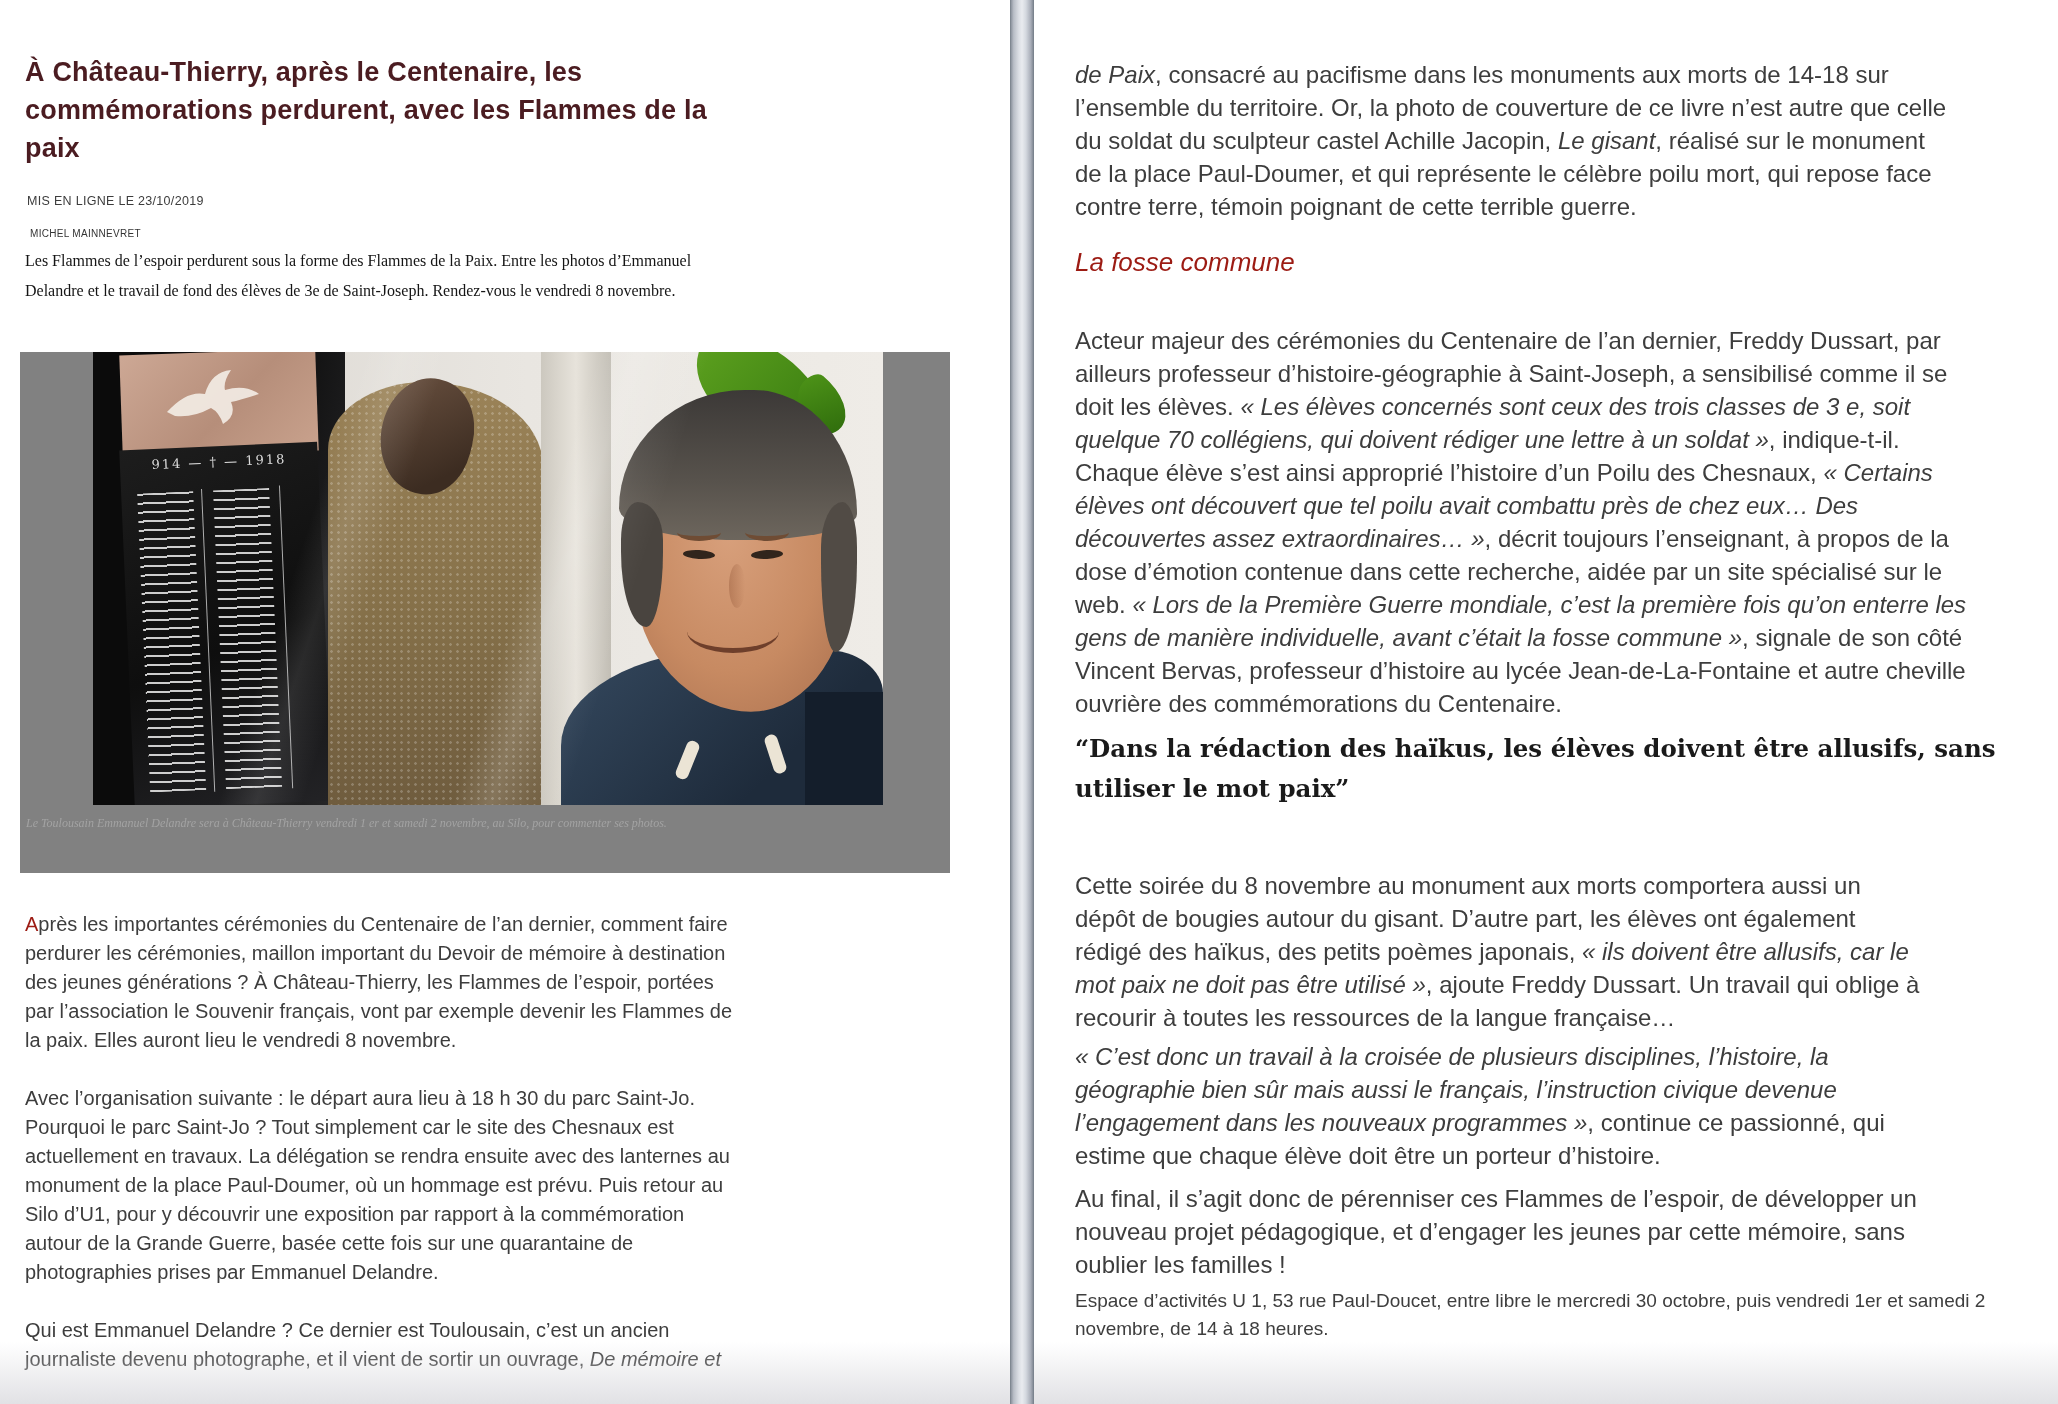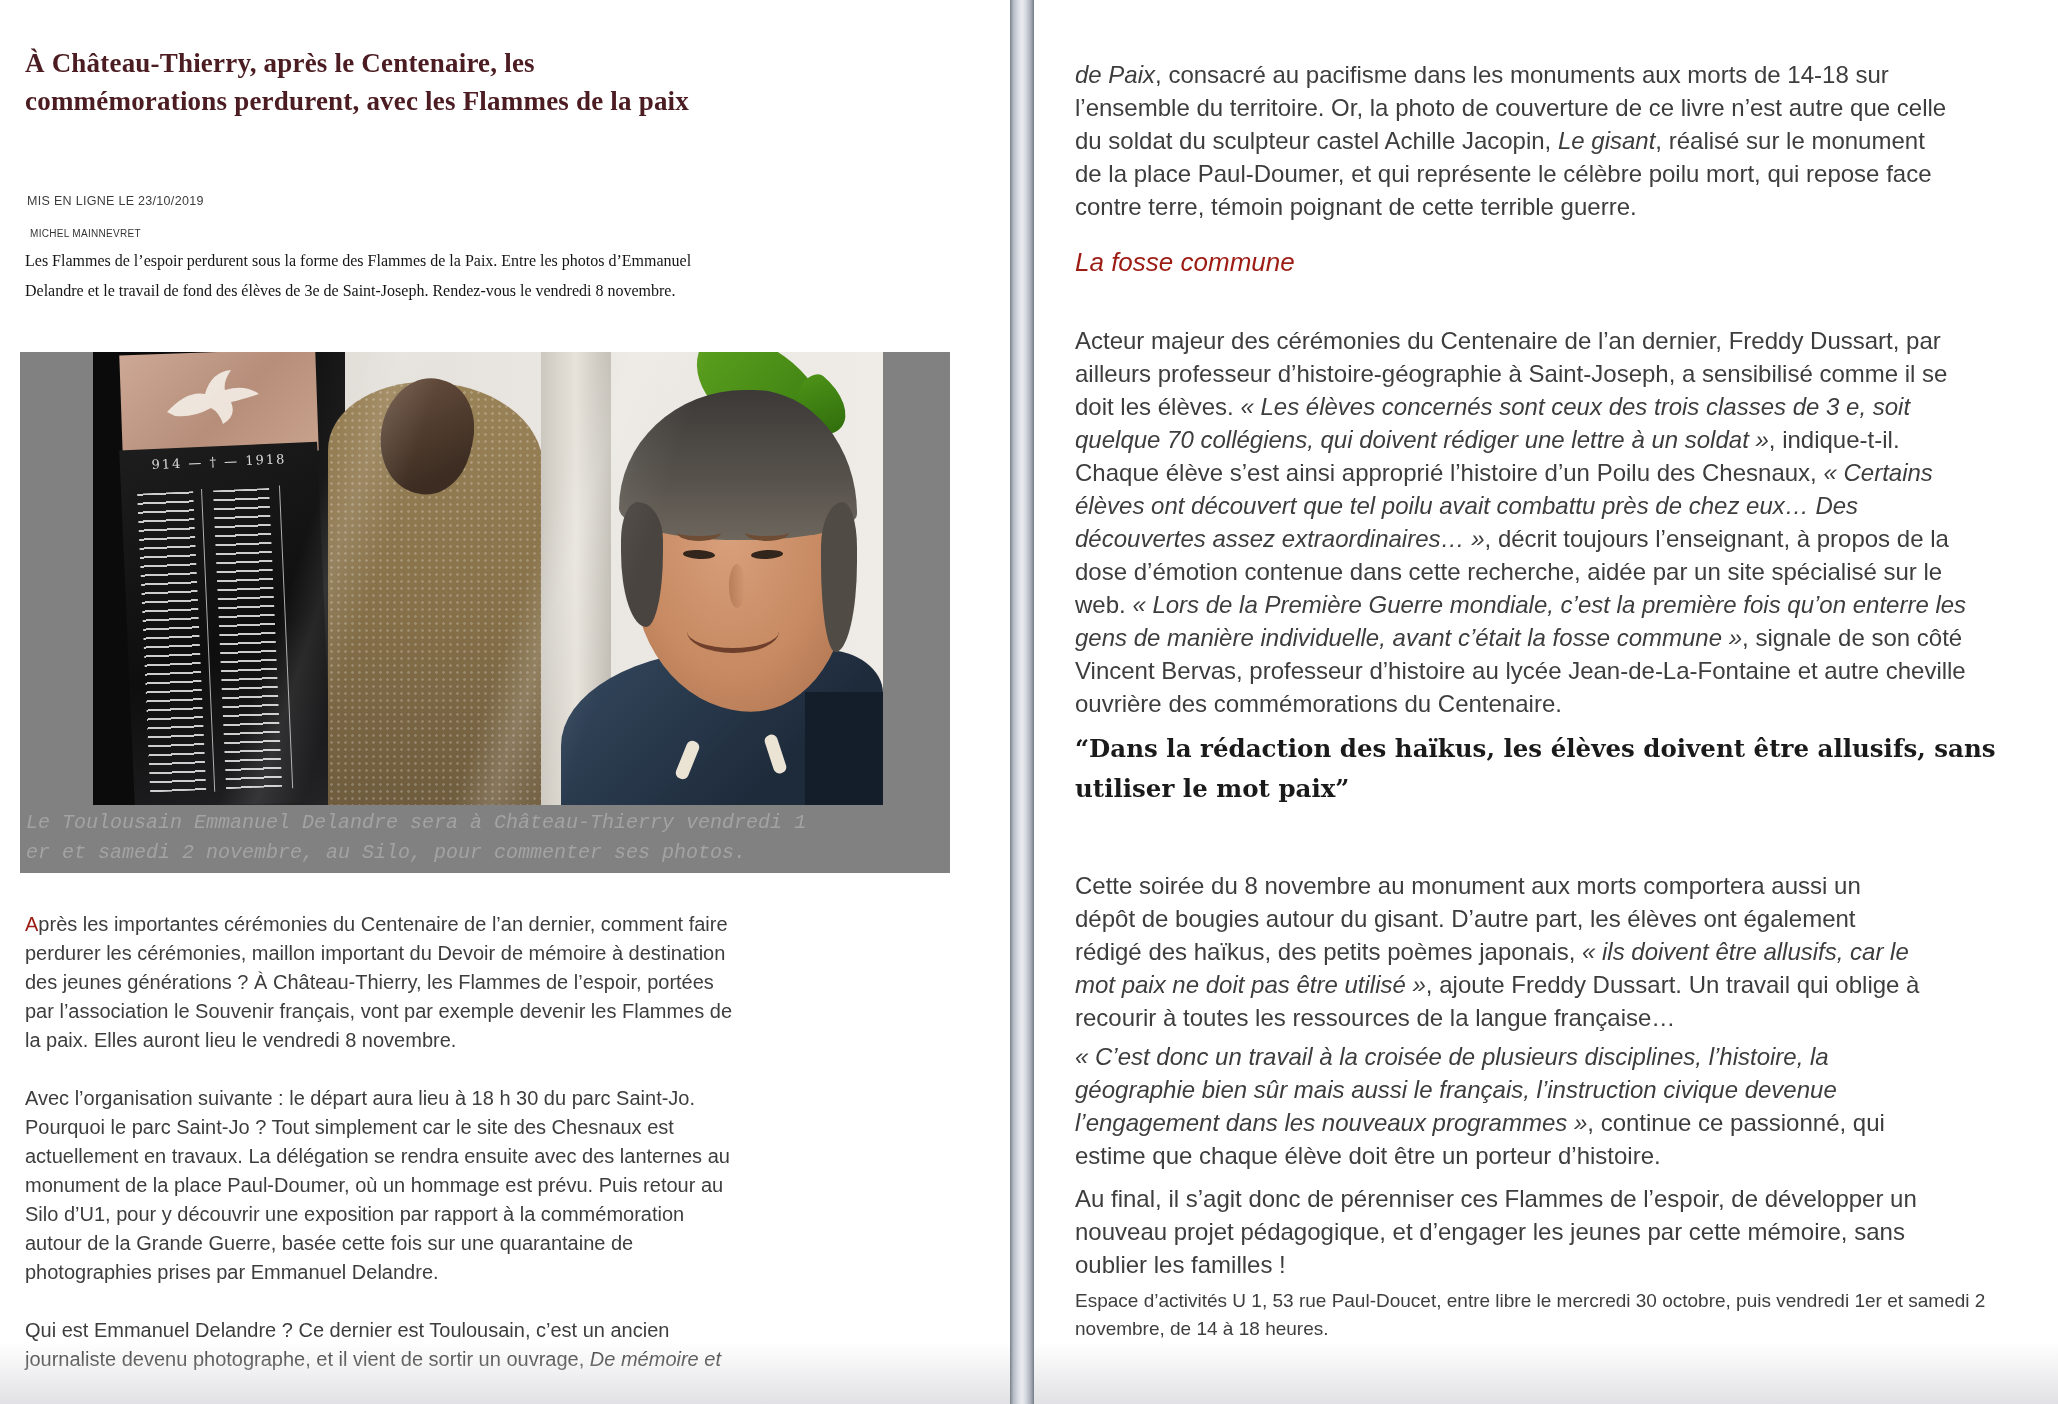--- a/index.html
+++ b/index.html
@@ -8,22 +8,22 @@
     background:#ffffff;
     font-family:"Liberation Sans", sans-serif;
     -webkit-font-smoothing:antialiased;
   }
   .page { position:absolute; top:0; height:1404px; background:#fff; }
   .page-left  { left:0; width:1010px; }
   .page-right { left:1032px; width:1026px; }
 
   
   .headline {
-    position:absolute; left:25px; top:26px; width:692px;
-    font-family:Liberation Serif, serif; font-weight:bold;
+    position:absolute; left:25px; top:35px; width:692px;
+    font-family:Liberation Sans, sans-serif; font-weight:bold;
     font-size:27px; line-height:38px; color:var(--headline,#4b1c21);
     letter-spacing:.2px;
   }
   .meta {
     position:absolute; left:27px; top:194px;
     font-size:12.5px; line-height:15px; color:#3c3c3c; letter-spacing:.3px;
   }
   .author {
     position:absolute; left:30px; top:226px;
     font-size:10px; line-height:15px; color:#343434; letter-spacing:.3px;
@@ -102,22 +102,22 @@
   .ph-cord { width:13px; height:40px; background:#ebe4d5; border-radius:6px; }
   .ph-cord.cl { left:588px; top:388px; transform:rotate(22deg); }
   .ph-cord.cr { left:676px; top:382px; transform:rotate(-18deg); }
   .ph-glass { left:0; top:0; width:790px; height:453px;
     background:
       linear-gradient(108deg, transparent 54%, rgba(255,255,255,.15) 58%, rgba(255,255,255,.05) 62%, transparent 66%),
       linear-gradient(108deg, transparent 29%, rgba(255,255,255,.10) 33%, transparent 38%); }
 
   .caption {
     position:absolute; left:6px; top:456px; width:800px;
-    font-family:Liberation Mono, monospace; font-style:italic;
-    font-size:20px; line-height:30px; color:#a3a3a3;
+    font-family:Liberation Serif, serif; font-style:italic;
+    font-size:12px; line-height:30px; color:#a3a3a3;
   }
 
   .body-p {
     position:absolute; left:25px; width:712px;
     font-size:20px; line-height:29px; color:#3d3d3d;
   }
   .lp1 { top:890px; } .lp2 { top:1064px; } .lp3 { top:1296px; }
 
   
   .scrollbar {

